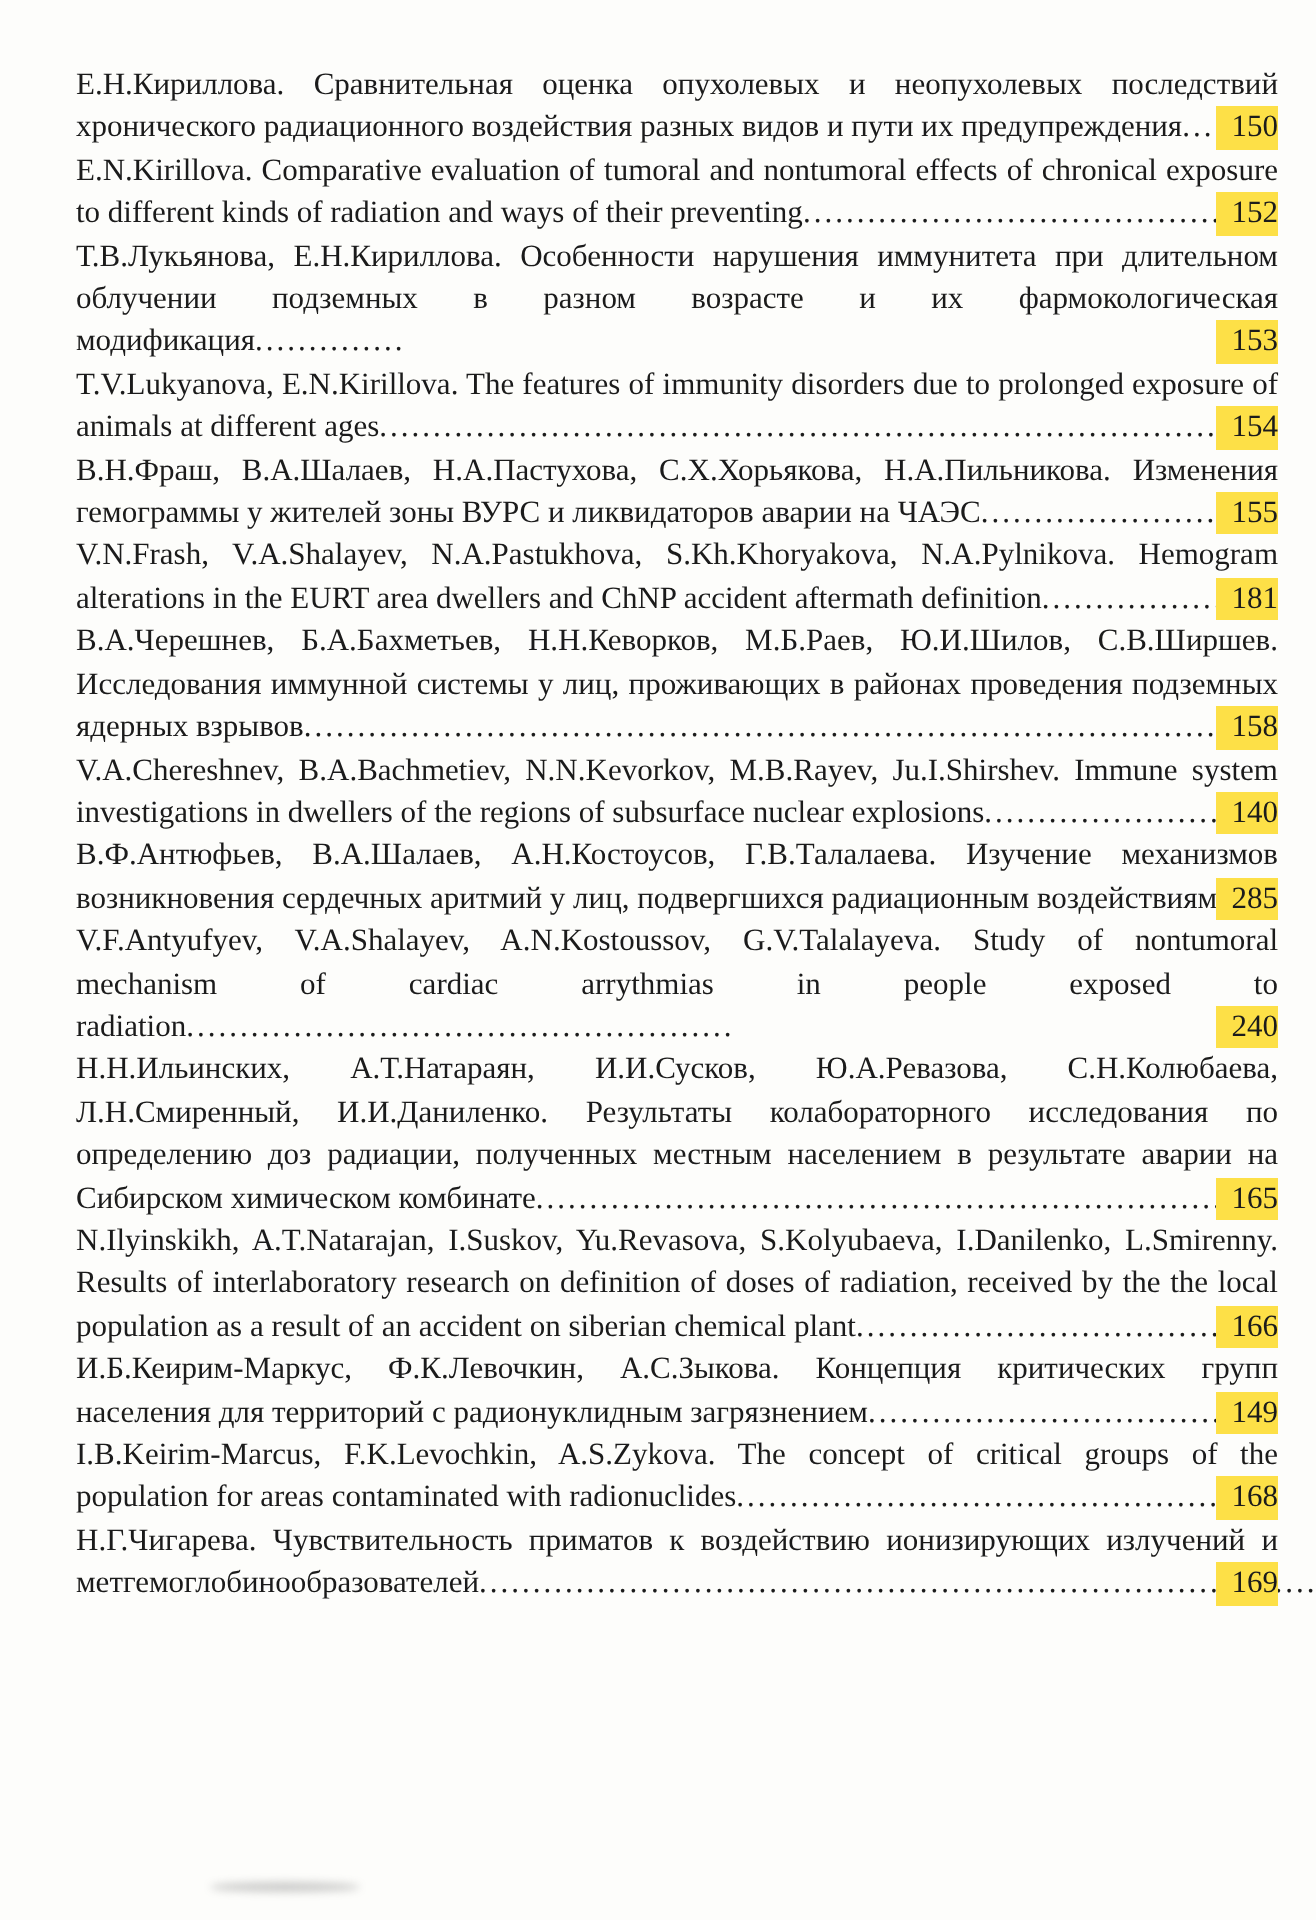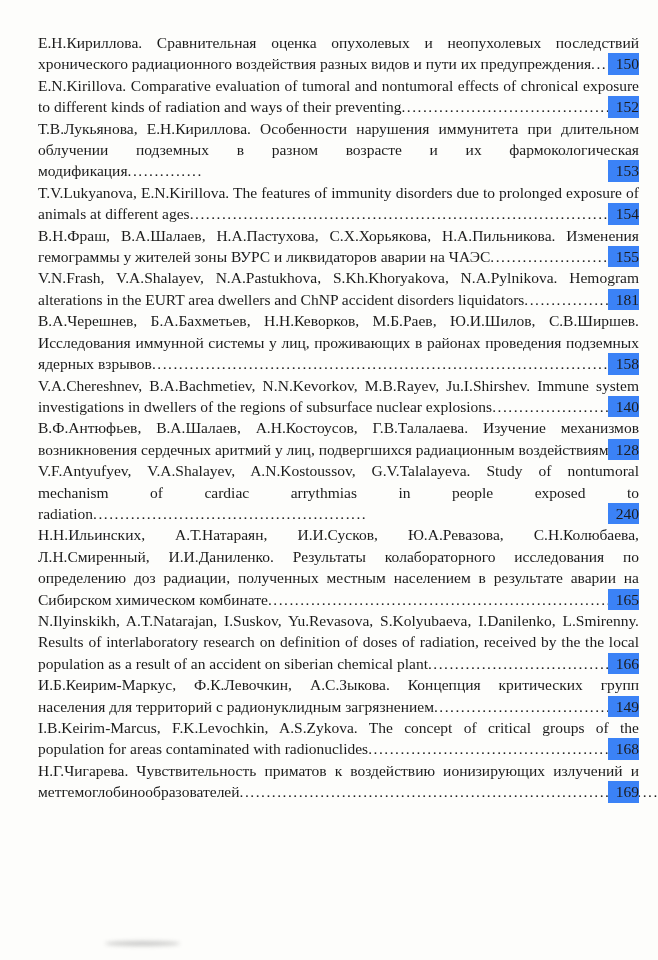--- a/index.html
+++ b/index.html
@@ -31,21 +31,21 @@
     white-space: normal;
   }
   .dots {
     word-break: break-all;
     letter-spacing: 1.5px;
   }
   .num {
     position: absolute;
     right: 0;
     bottom: 0;
-    background: #3b82f6;
+    background: #fde047;
     padding-left: 8px;
   }
   .scan-artifact {
     position: absolute;
     left: 105px;
     top: 941px;
     width: 75px;
     height: 5px;
     background: #6f6f6f;
     border-radius: 50%;
@@ -61,27 +61,27 @@
   <div class="entry"><span class="etext">Е.Н.Кириллова. Сравнительная оценка опухолевых и неопухолевых последствий хронического радиационного воздействия разных видов и пути их предупреждения</span><span class="dots">........</span><span class="num">150</span></div>
 
   <div class="entry"><span class="etext">E.N.Kirillova. Comparative evaluation of tumoral and nontumoral effects of chronical exposure to different kinds of radiation and ways of their preventing</span><span class="dots">............................................</span><span class="num">152</span></div>
 
   <div class="entry"><span class="etext">Т.В.Лукьянова, Е.Н.Кириллова. Особенности нарушения иммунитета при длительном облучении подземных в разном возрасте и их фармокологическая модификация</span><span class="dots">..............</span><span class="num">153</span></div>
 
   <div class="entry"><span class="etext">T.V.Lukyanova, E.N.Kirillova. The features of immunity disorders due to prolonged exposure of animals at different ages</span><span class="dots">...................................................................................</span><span class="num">154</span></div>
 
   <div class="entry"><span class="etext">В.Н.Фраш, В.А.Шалаев, Н.А.Пастухова, С.Х.Хорьякова, Н.А.Пильникова. Изменения гемограммы у жителей зоны ВУРС и ликвидаторов аварии на ЧАЭС</span><span class="dots">...........................</span><span class="num">155</span></div>
 
-  <div class="entry"><span class="etext">V.N.Frash, V.A.Shalayev, N.A.Pastukhova, S.Kh.Khoryakova, N.A.Pylnikova. Hemogram alterations in the EURT area dwellers and ChNP accident disorders liquidators</span><span class="dots">....................</span><span class="num">181</span></div>
+  <div class="entry"><span class="etext">V.N.Frash, V.A.Shalayev, N.A.Pastukhova, S.Kh.Khoryakova, N.A.Pylnikova. Hemogram alterations in the EURT area dwellers and ChNP accident aftermath definition</span><span class="dots">....................</span><span class="num">181</span></div>
 
   <div class="entry"><span class="etext">В.А.Черешнев, Б.А.Бахметьев, Н.Н.Кеворков, М.Б.Раев, Ю.И.Шилов, С.В.Ширшев. Исследования иммунной системы у лиц, проживающих в районах проведения подземных ядерных взрывов</span><span class="dots">..........................................................................................</span><span class="num">158</span></div>
 
   <div class="entry"><span class="etext">V.A.Chereshnev, B.A.Bachmetiev, N.N.Kevorkov, M.B.Rayev, Ju.I.Shirshev. Immune system investigations in dwellers of the regions of subsurface nuclear explosions</span><span class="dots">...........................</span><span class="num">140</span></div>
 
-  <div class="entry"><span class="etext">В.Ф.Антюфьев, В.А.Шалаев, А.Н.Костоусов, Г.В.Талалаева. Изучение механизмов возникновения сердечных аритмий у лиц, подвергшихся радиационным воздействиям</span><span class="dots">.....</span><span class="num">128</span></div>
+  <div class="entry"><span class="etext">В.Ф.Антюфьев, В.А.Шалаев, А.Н.Костоусов, Г.В.Талалаева. Изучение механизмов возникновения сердечных аритмий у лиц, подвергшихся радиационным воздействиям</span><span class="dots">.....</span><span class="num">285</span></div>
 
   <div class="entry"><span class="etext">V.F.Antyufyev, V.A.Shalayev, A.N.Kostoussov, G.V.Talalayeva. Study of nontumoral mechanism of cardiac arrythmias in people exposed to radiation</span><span class="dots">...................................................</span><span class="num">240</span></div>
 
   <div class="entry"><span class="etext">Н.Н.Ильинских, А.Т.Натараян, И.И.Сусков, Ю.А.Ревазова, С.Н.Колюбаева, Л.Н.Смиренный, И.И.Даниленко. Результаты колабораторного исследования по определению доз радиации, полученных местным населением в результате аварии на Сибирском химическом комбинате</span><span class="dots">.....................................................................</span><span class="num">165</span></div>
 
   <div class="entry"><span class="etext">N.Ilyinskikh, A.T.Natarajan, I.Suskov, Yu.Revasova, S.Kolyubaeva, I.Danilenko, L.Smirenny. Results of interlaboratory research on definition of doses of radiation, received by the the local population as a result of an accident on siberian chemical plant</span><span class="dots">.......................................</span><span class="num">166</span></div>
 
   <div class="entry"><span class="etext">И.Б.Кеирим-Маркус, Ф.К.Левочкин, А.С.Зыкова. Концепция критических групп населения для территорий с радионуклидным загрязнением</span><span class="dots">......................................</span><span class="num">149</span></div>
 
   <div class="entry"><span class="etext">I.B.Keirim-Marcus, F.K.Levochkin, A.S.Zykova. The concept of critical groups of the population for areas contaminated with radionuclides</span><span class="dots">..................................................</span><span class="num">168</span></div>

